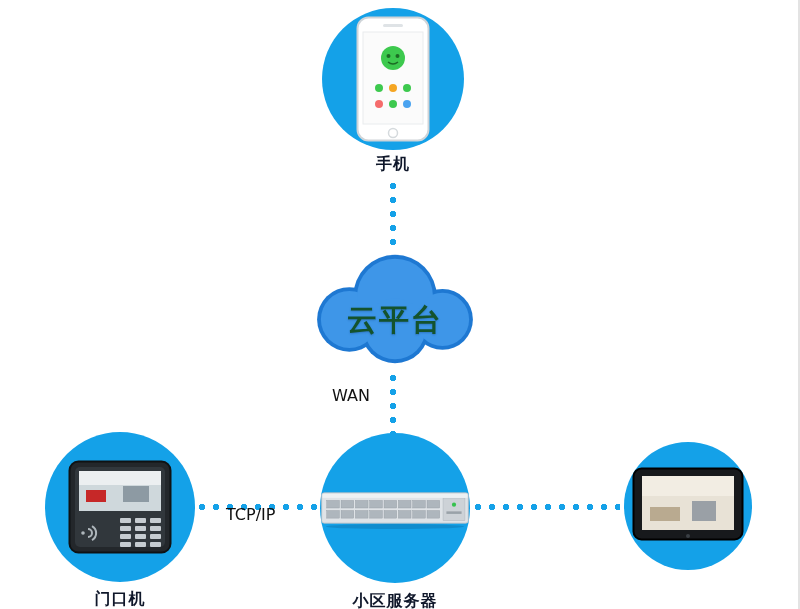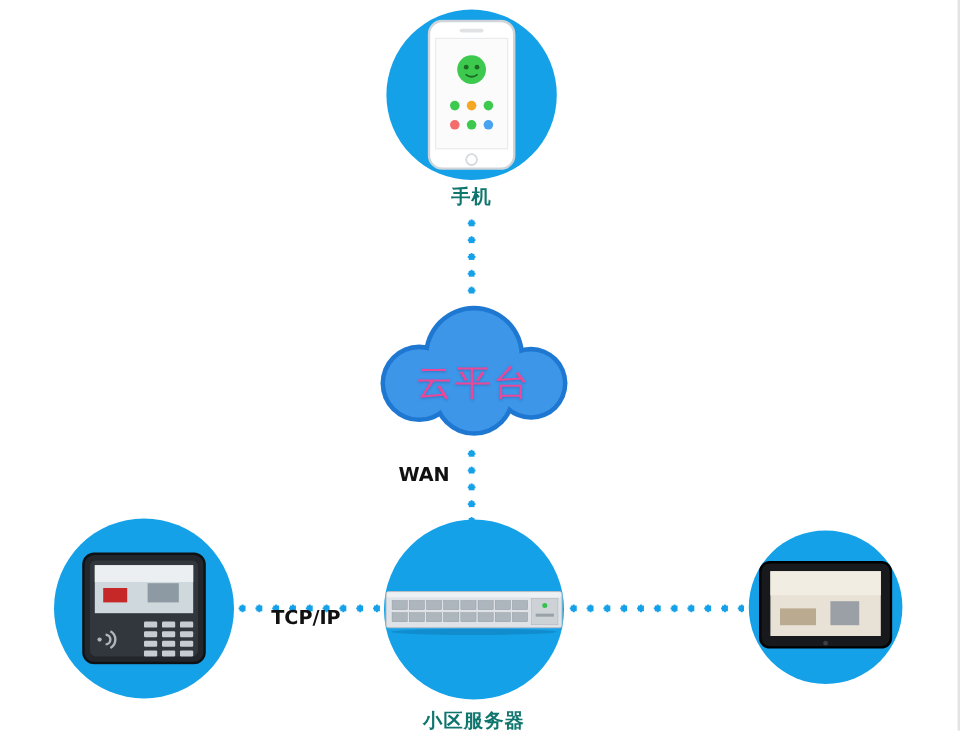--- a/index.html
+++ b/index.html
@@ -12,45 +12,45 @@
   }
 
   .node-circle{
     position:absolute; border-radius:50%;
     background:var(--node-blue,#14A1E8);
     display:flex; align-items:center; justify-content:center;
     z-index:2;
   }
 
   .node-label{
-    position:absolute; color:#0f766e; font-size:16px; font-weight:600;
+    position:absolute; color:#0f172a; font-size:16px; font-weight:600;
     text-align:center; z-index:3; letter-spacing:1px;
   }
 
   .link-label{
-    position:absolute; color:#111; font-size:16px; font-weight:700;
+    position:absolute; color:#111; font-size:16px; font-weight:400;
     z-index:3;
   }
 
   .dots-v{
     position:absolute; width:8px; z-index:1;
     background-image:radial-gradient(circle 3px at 4px 4px, var(--node-blue,#14A1E8) 99%, transparent 100%);
     background-size:8px 14px; background-repeat:repeat-y;
   }
   .dots-h{
     position:absolute; height:8px; z-index:1;
     background-image:radial-gradient(circle 3px at 4px 4px, var(--node-blue,#14A1E8) 99%, transparent 100%);
     background-size:14px 8px; background-repeat:repeat-x;
   }
 
   .cloud-wrap{ position:absolute; z-index:2; }
   .cloud-wrap svg{ display:block; width:100%; height:100%; }
   .cloud-label{
     position:absolute; left:0; right:0; top:55px; text-align:center;
-    color:#ec4899; font-size:30px; font-weight:normal; line-height:1;
+    color:#14532d; font-size:30px; font-weight:bold; line-height:1;
     letter-spacing:2px; text-shadow:0 1px 2px rgba(20,60,130,.35);
   }
 </style>
 </head>
 <body>
 
 <div class="canvas">
 
   <div class="dots-v" style="left:389px;top:182px;height:64px"></div>
   <div class="dots-v" style="left:389px;top:374px;height:64px"></div>
@@ -120,20 +120,21 @@
         <rect x="82" y="66" width="11" height="5" rx="1"></rect>
         <rect x="52" y="74" width="11" height="5" rx="1"></rect>
         <rect x="67" y="74" width="11" height="5" rx="1"></rect>
         <rect x="82" y="74" width="11" height="5" rx="1"></rect>
         <rect x="52" y="82" width="11" height="5" rx="1"></rect>
         <rect x="67" y="82" width="11" height="5" rx="1"></rect>
         <rect x="82" y="82" width="11" height="5" rx="1"></rect>
       </g>
     </svg>
   </div>
+  <div class="node-label" style="left:70px;top:589px;width:100px">门口机</div>
 
   <div class="node-circle" style="left:320px;top:433px;width:150px;height:150px">
     <svg width="178" height="56" viewBox="0 0 178 56">
       <ellipse cx="89" cy="50" rx="82" ry="3" fill="#0d74ad" opacity="0.45"></ellipse>
       <rect x="2" y="10" width="174" height="36" rx="3" fill="#dfe3e7" stroke="#b6bcc2" stroke-width="1"></rect>
       <rect x="3" y="11" width="172" height="5" fill="#eef1f3"></rect>
       <g fill="#aeb6bd" stroke="#949ca4" stroke-width="0.5">
         <rect x="8" y="19" width="15" height="9"></rect>
         <rect x="25" y="19" width="15" height="9"></rect>
         <rect x="42" y="19" width="15" height="9"></rect>

